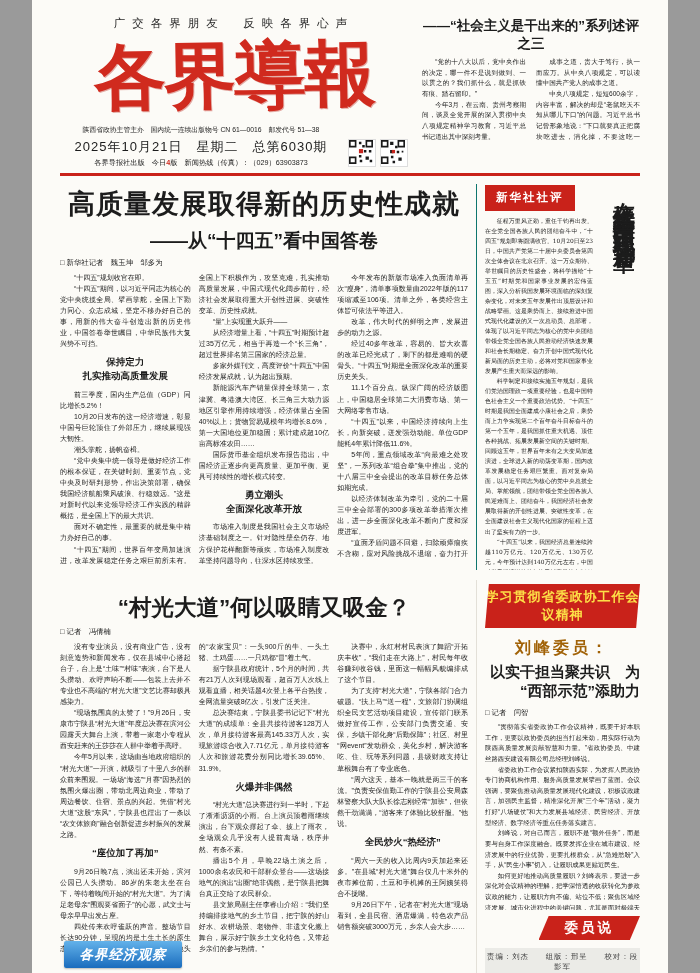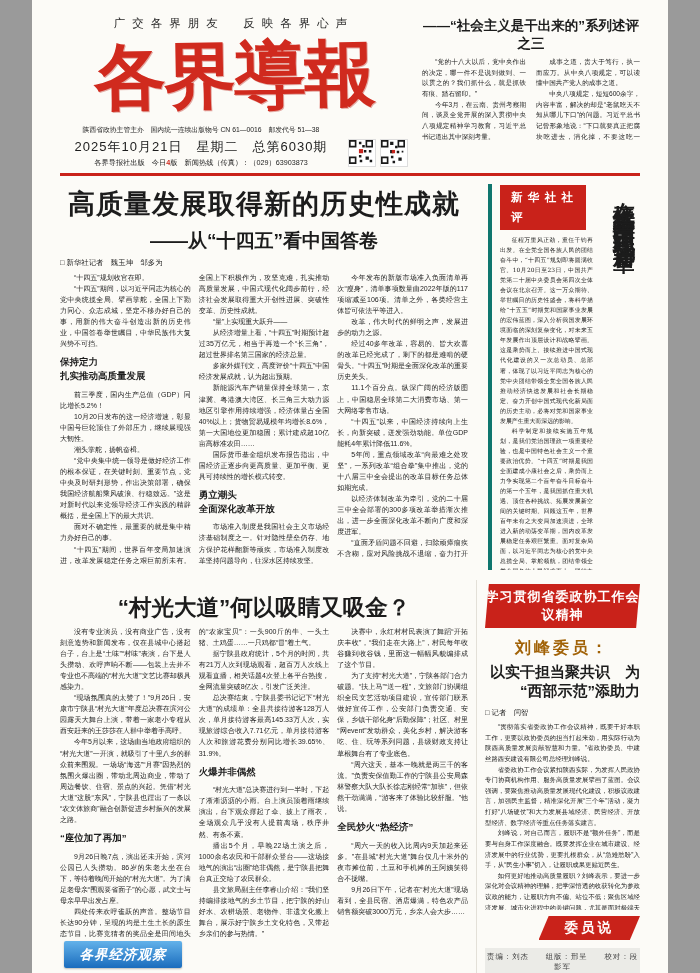--- a/index.html
+++ b/index.html
@@ -25,52 +25,52 @@
   
   .mast-right{flex:1;padding-left:14px;min-width:0;}
   .tr-head{font-size:25px;font-weight:900;text-align:center;letter-spacing:5px;margin:4px 0 0;}
   .tr-sub{font-size:13.5px;font-weight:800;text-align:center;margin:3px 0 4px;}
   .tr-by{font-size:7.3px;font-weight:700;margin:3px 0;}
   .cols2{column-count:2;column-gap:10px;font-size:6.6px;line-height:1.62;
          text-align:justify;height:97px;overflow:hidden;}
   .redline{height:3px;background:#c9221a;margin-top:5px;}
   
   .para{margin:0;text-indent:2em;}
-  .colhead{white-space:pre-line;font-weight:800;font-size:9.5px;
+  .colhead{white-space:pre-line;font-weight:800;text-align:center;font-size:9.5px;
            line-height:1.45;margin:6px 0;column-break-inside:avoid;}
   
-  .mainrow{display:flex;gap:20px;margin-top:8px;}
+  .mainrow{display:flex;gap:8px;margin-top:8px;}
   .lead{width:408px;flex:none;}
   .lead-h1{font-size:27px;font-weight:900;text-align:center;margin:2px 0 0;letter-spacing:1px;}
   .lead-h2{font-size:19px;font-weight:800;text-align:center;margin:6px 0 2px;}
   .by{font-size:7.4px;font-weight:400;margin:4px 0;}
   .cols3{column-count:3;column-gap:8px;font-size:7px;line-height:1.58;text-align:justify;
          height:294px;overflow:hidden;}
-  .editorial{flex:1;display:flex;border-left:4px solid #0f766e;padding-left:8px;min-width:0;}
+  .editorial{flex:1;display:flex;border-left:1px solid #0f766e;padding-left:8px;min-width:0;}
   .ed-text{flex:1;font-family:"DejaVu Serif",serif;font-size:5.9px;line-height:1.7;
            text-align:justify;height:386px;overflow:hidden;min-width:0;}
   .ed-tag{float:left;background:#c9221a;color:#fff;font-size:11.5px;font-weight:800;
           padding:3px 11px;margin:1px 7px 5px 0;letter-spacing:2px;
           font-family:"Liberation Sans",sans-serif;}
   .vhead{width:40px;flex:none;writing-mode:vertical-rl;text-orientation:upright;
          font-size:22px;font-weight:900;letter-spacing:3px;height:386px;margin-left:7px;
          font-family:"DejaVu Serif",serif;overflow:hidden;}
   
   .bottomrow{display:flex;gap:8px;margin-top:10px;}
   .village{width:408px;flex:none;position:relative;}
   .vil-h1{font-size:22.5px;font-weight:900;text-align:center;margin:12px 0 3px;}
   .vil-body{height:332px;}
   .econ-box{position:absolute;left:4px;bottom:8px;width:118px;height:27px;
             background:linear-gradient(180deg,#63b2ea,#1a6cbd);color:#fff;font-weight:900;
             font-size:13.5px;font-style:italic;display:flex;align-items:center;
             justify-content:center;letter-spacing:1px;border-radius:2px;
             box-shadow:0 1px 2px rgba(0,0,0,.25);}
   .right-bottom{flex:1;display:flex;flex-direction:column;border-left:1px solid #e3e0d8;
                 padding-left:8px;min-width:0;}
-  .banner{background:#c9221a;color:#ffffff;font-weight:800;font-size:13px;text-align:center;
+  .banner{background:#c9221a;color:#fde047;font-weight:800;font-size:13px;text-align:center;
           padding:4px 0;letter-spacing:1px;clip-path:polygon(2.5% 0,100% 0,97.5% 100%,0 100%);
           margin-top:4px;}
   .kicker{color:#a16207;font-size:16px;font-weight:700;text-align:center;letter-spacing:3px;
           font-family:"DejaVu Serif",serif;margin:10px 0 2px;}
   .rb-head{font-size:15px;font-weight:900;text-align:right;margin:2px 0 3px;}
   .rb-body{font-size:6.4px;line-height:1.66;text-align:justify;height:188px;overflow:hidden;}
   .member-box{margin-left:auto;margin-top:6px;background:#c9221a;color:#ffffff;font-weight:900;
               font-size:13.5px;padding:3px 26px;letter-spacing:3px;
               clip-path:polygon(10% 0,100% 0,90% 100%,0 100%);}
   .foot{background:#ebebe7;text-align:center;font-size:7.4px;color:#444;padding:4px 0;
@@ -173,20 +173,21 @@
           </div>
 
       </div>
       <div class="vhead">在接续奋斗中谱写中国式现代化新篇章</div>
     </div>
   </div>
 
   <div class="bottomrow">
     <div class="village">
       <div class="vil-h1">“村光大道”何以吸睛又吸金？</div>
+      <div class="by">□ 记者　冯倩楠</div>
       <div class="cols3 vil-body">
           <p class="para">没有专业演员，没有商业广告，没有刻意造势和新闻发布，仅在县城中心搭起台子，台上是“土味”“村味”表演，台下是人头攒动、欢呼声响不断——包装上去并不专业也不高端的“村光大道”文艺比赛却极具感染力。</p>
           <p class="para">“现场氛围真的太赞了！”9月26日，安康市宁陕县“村光大道”年度总决赛在滨河公园露天大舞台上演，带着一家老小专程从西安赶来的王莎莎在人群中举着手高呼。</p>
           <p class="para">今年5月以来，这场由当地政府组织的“村光大道”一开演，就吸引了十里八乡的群众前来围观。一场场“海选”“月赛”因热烈的氛围火爆出圈，带动北周边商业，带动了周边餐饮、住宿、景点的兴起。凭借“村光大道”这股“东风”，宁陕县也蹚出了一条以“农文体旅商”融合创新促进乡村振兴的发展之路。</p>
           <div class="colhead">“座位加了再加”</div>
           <p class="para">9月26日晚7点，演出还未开始，滨河公园已人头攒动。86岁的朱老太坐在台下，等待着晚间开始的“村光大道”。为了满足老母亲“围观要省面子”的心愿，武文士与母亲早早出发占座。</p>
           <p class="para">四处传来欢呼雀跃的声音。整场节目长达90分钟，呈现的均是土生土长的原生态节目，比赛竞猜者的奖品全是田间地头的“农家宝贝”：一头900斤的牛、一头土猪、土鸡蛋……一只鸡都“冒”着土气。</p>
           <p class="para">据宁陕县政府统计，5个月的时间，共有21万人次到现场观看，超百万人次线上观看直播，相关话题4次登上各平台热搜，全网流量突破8亿次，引发广泛关注。</p>
           <p class="para">总决赛结束，宁陕县委书记记下“村光大道”的成绩单：全县共接待游客128万人次，单月接待游客最高145.33万人次，实现旅游综合收入7.71亿元，单月接待游客人次和旅游花费分别同比增长39.65%、31.9%。</p>
           <div class="colhead">火爆并非偶然</div>

